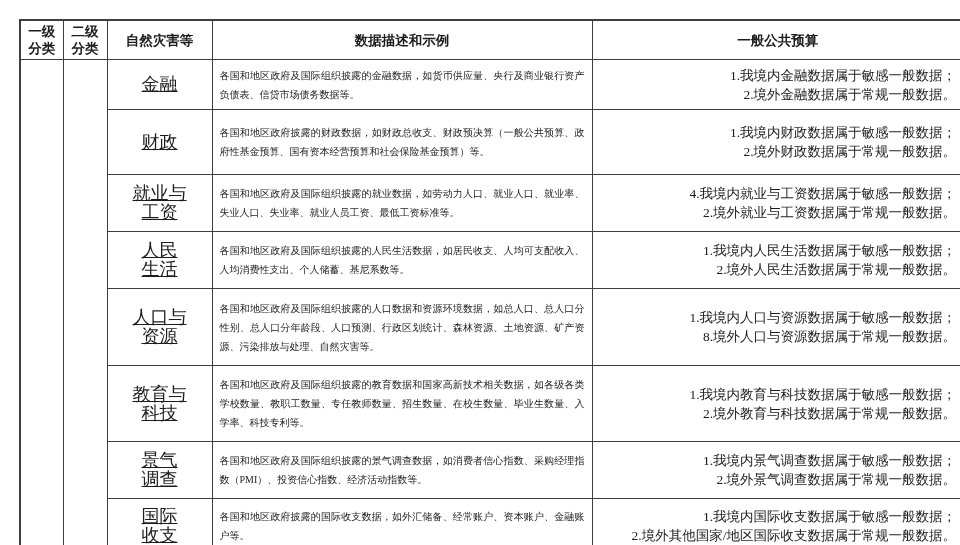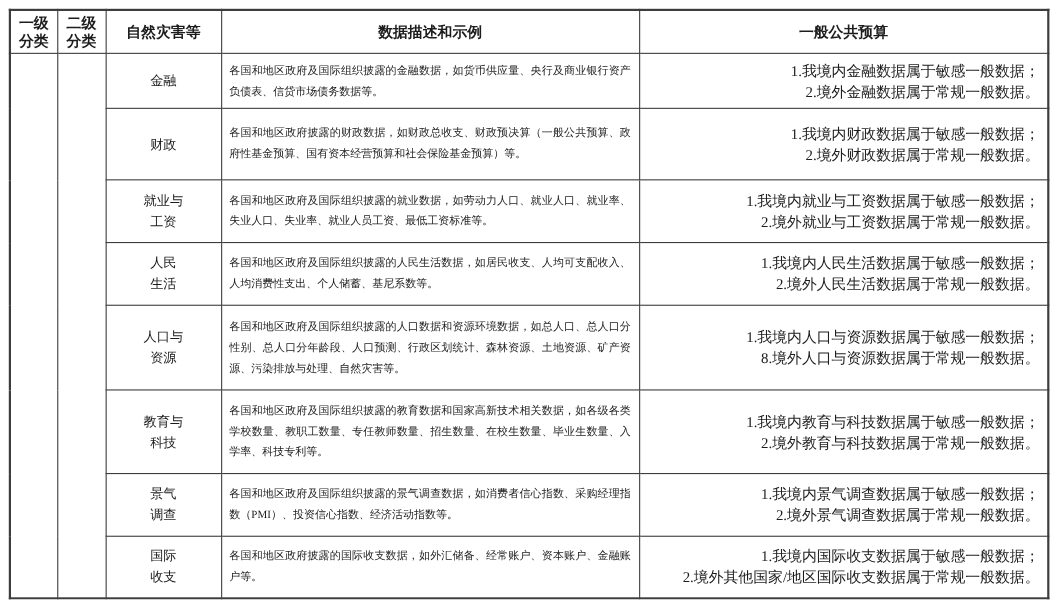--- a/index.html
+++ b/index.html
@@ -8,21 +8,21 @@
     background: #ffffff;
     width: 960px;
     height: 545px;
     font-family: "Liberation Serif", "DejaVu Serif", serif;
     color: #1c1c1c;
   }
   .page {
     width: 864px;
     height: 545px;
     box-sizing: border-box;
-    padding: 8px;
+    padding: 19px;
     background: #ffffff;
   }
   table.cls-table {
     border-collapse: collapse;
     table-layout: fixed;
     width: 944px;
     border: 2px solid #3d3d3d;
   }
   table.cls-table th,
   table.cls-table td {
@@ -36,24 +36,25 @@
     font-size: 13.5px;
     line-height: 17px;
     text-align: center;
     vertical-align: middle;
     white-space: pre-line;
     padding: 2px;
   }
   td.cat {
     text-align: center;
     vertical-align: middle;
-    font-size: 12px;
+    font-size: 18px;
     line-height: 19px;
     white-space: pre-line;
     padding: 2px;
+    text-decoration: underline;
   }
   td.empty-span {
     background: #ffffff;
   }
   td.desc {
     font-size: 10px;
     line-height: 19px;
     text-align: justify;
     text-justify: inter-character;
     vertical-align: middle;
@@ -116,21 +117,21 @@
         <td class="lvl">
           <div>1.我境内财政数据属于敏感一般数据；</div>
           <div>2.境外财政数据属于常规一般数据。</div>
         </td>
       </tr>
       <tr class="r2">
         <td class="cat">就业与
 工资</td>
         <td class="desc">各国和地区政府及国际组织披露的就业数据，如劳动力人口、就业人口、就业率、失业人口、失业率、就业人员工资、最低工资标准等。</td>
         <td class="lvl">
-          <div>1.我境内就业与工资数据属于敏感一般数据；</div>
+          <div>4.我境内就业与工资数据属于敏感一般数据；</div>
           <div>2.境外就业与工资数据属于常规一般数据。</div>
         </td>
       </tr>
       <tr class="r3">
         <td class="cat">人民
 生活</td>
         <td class="desc">各国和地区政府及国际组织披露的人民生活数据，如居民收支、人均可支配收入、人均消费性支出、个人储蓄、基尼系数等。</td>
         <td class="lvl">
           <div>1.我境内人民生活数据属于敏感一般数据；</div>
           <div>2.境外人民生活数据属于常规一般数据。</div>

